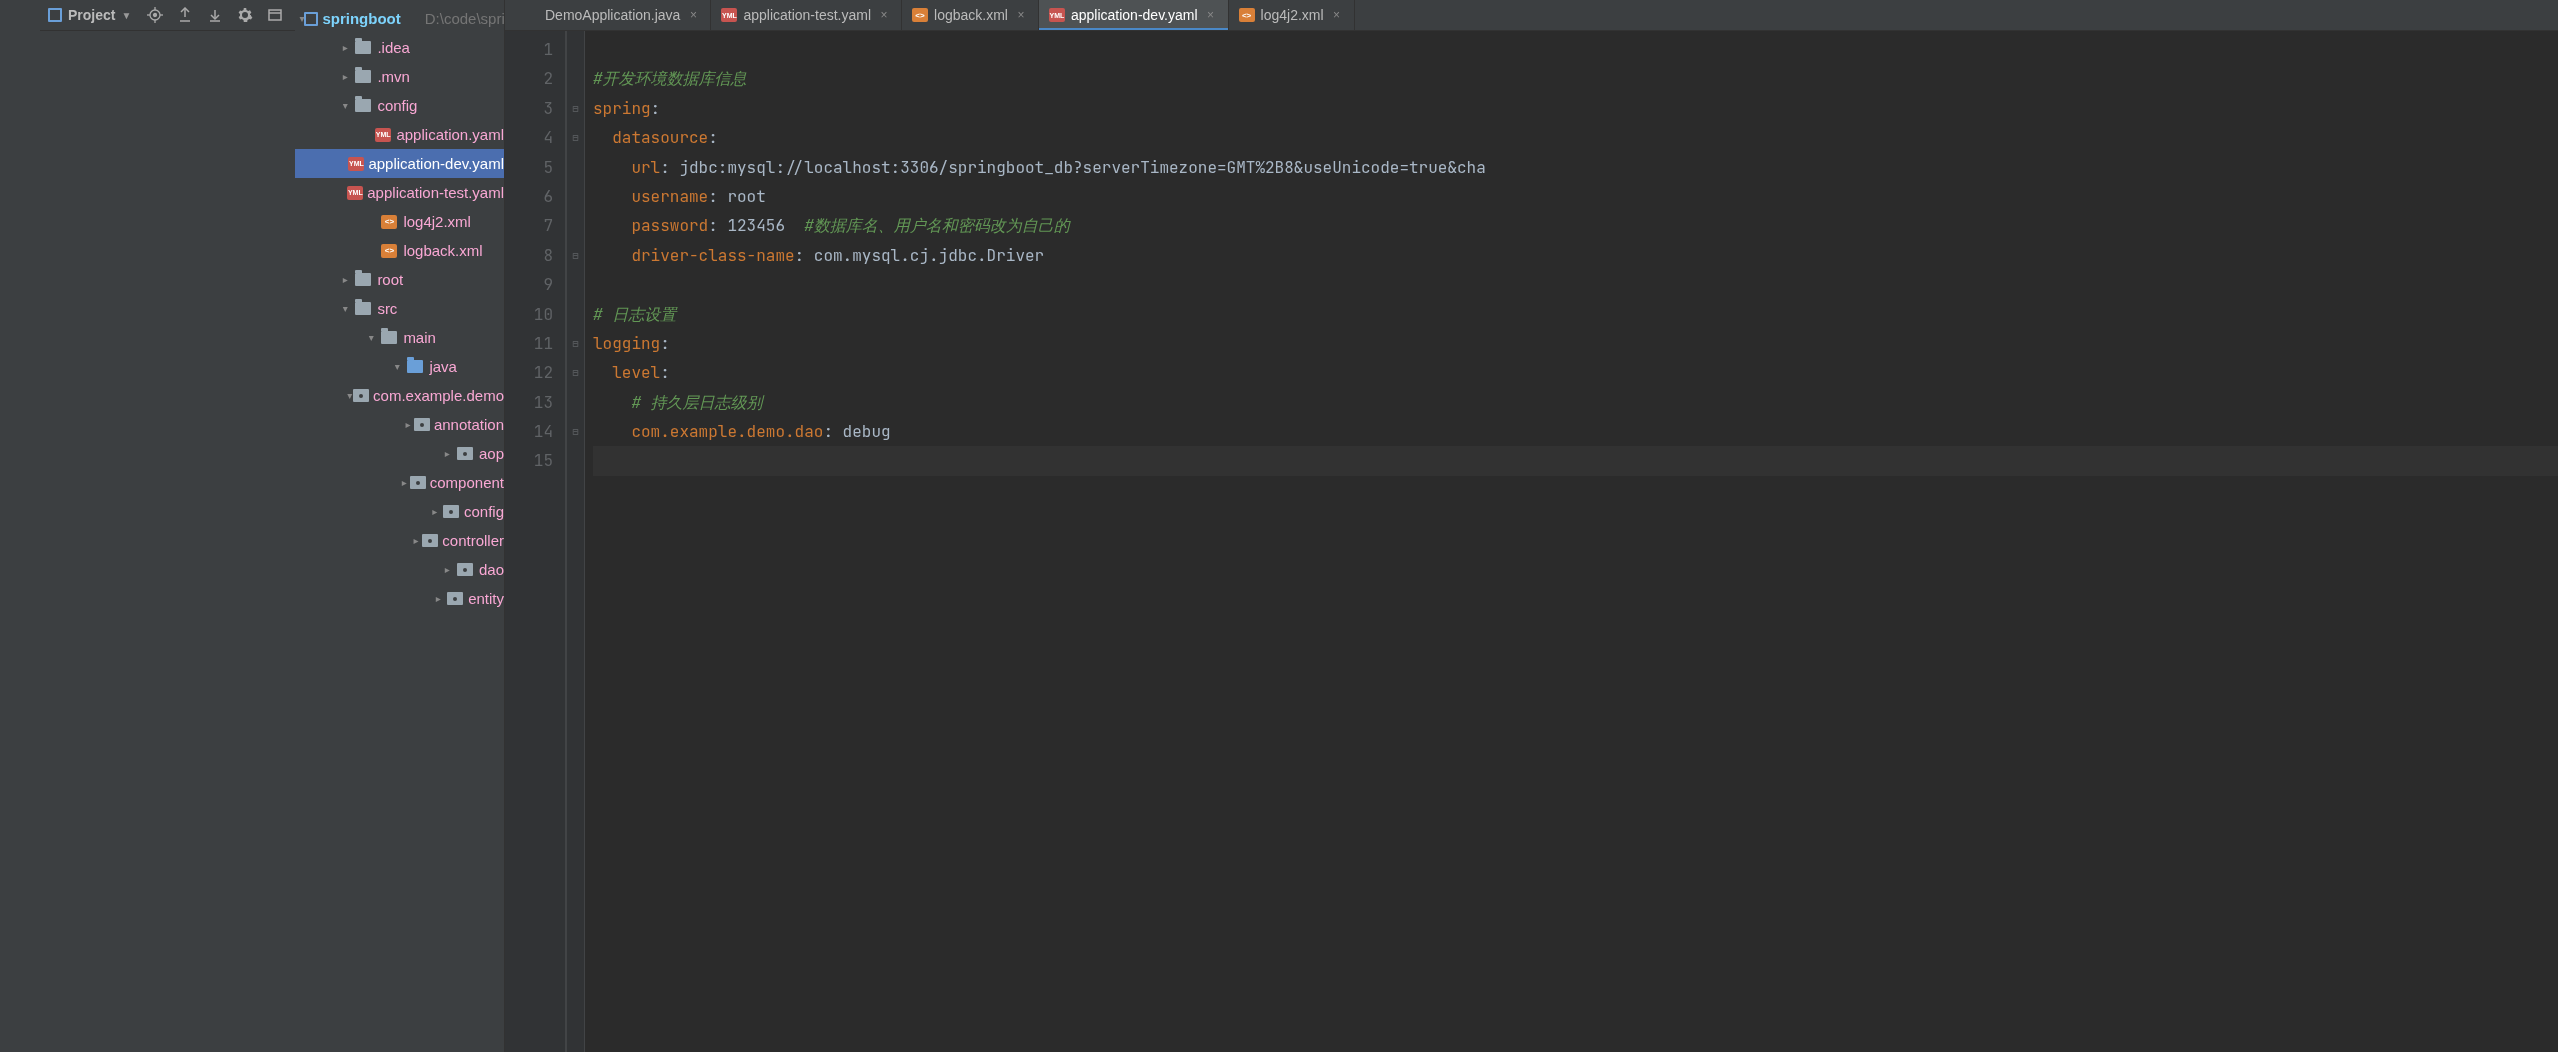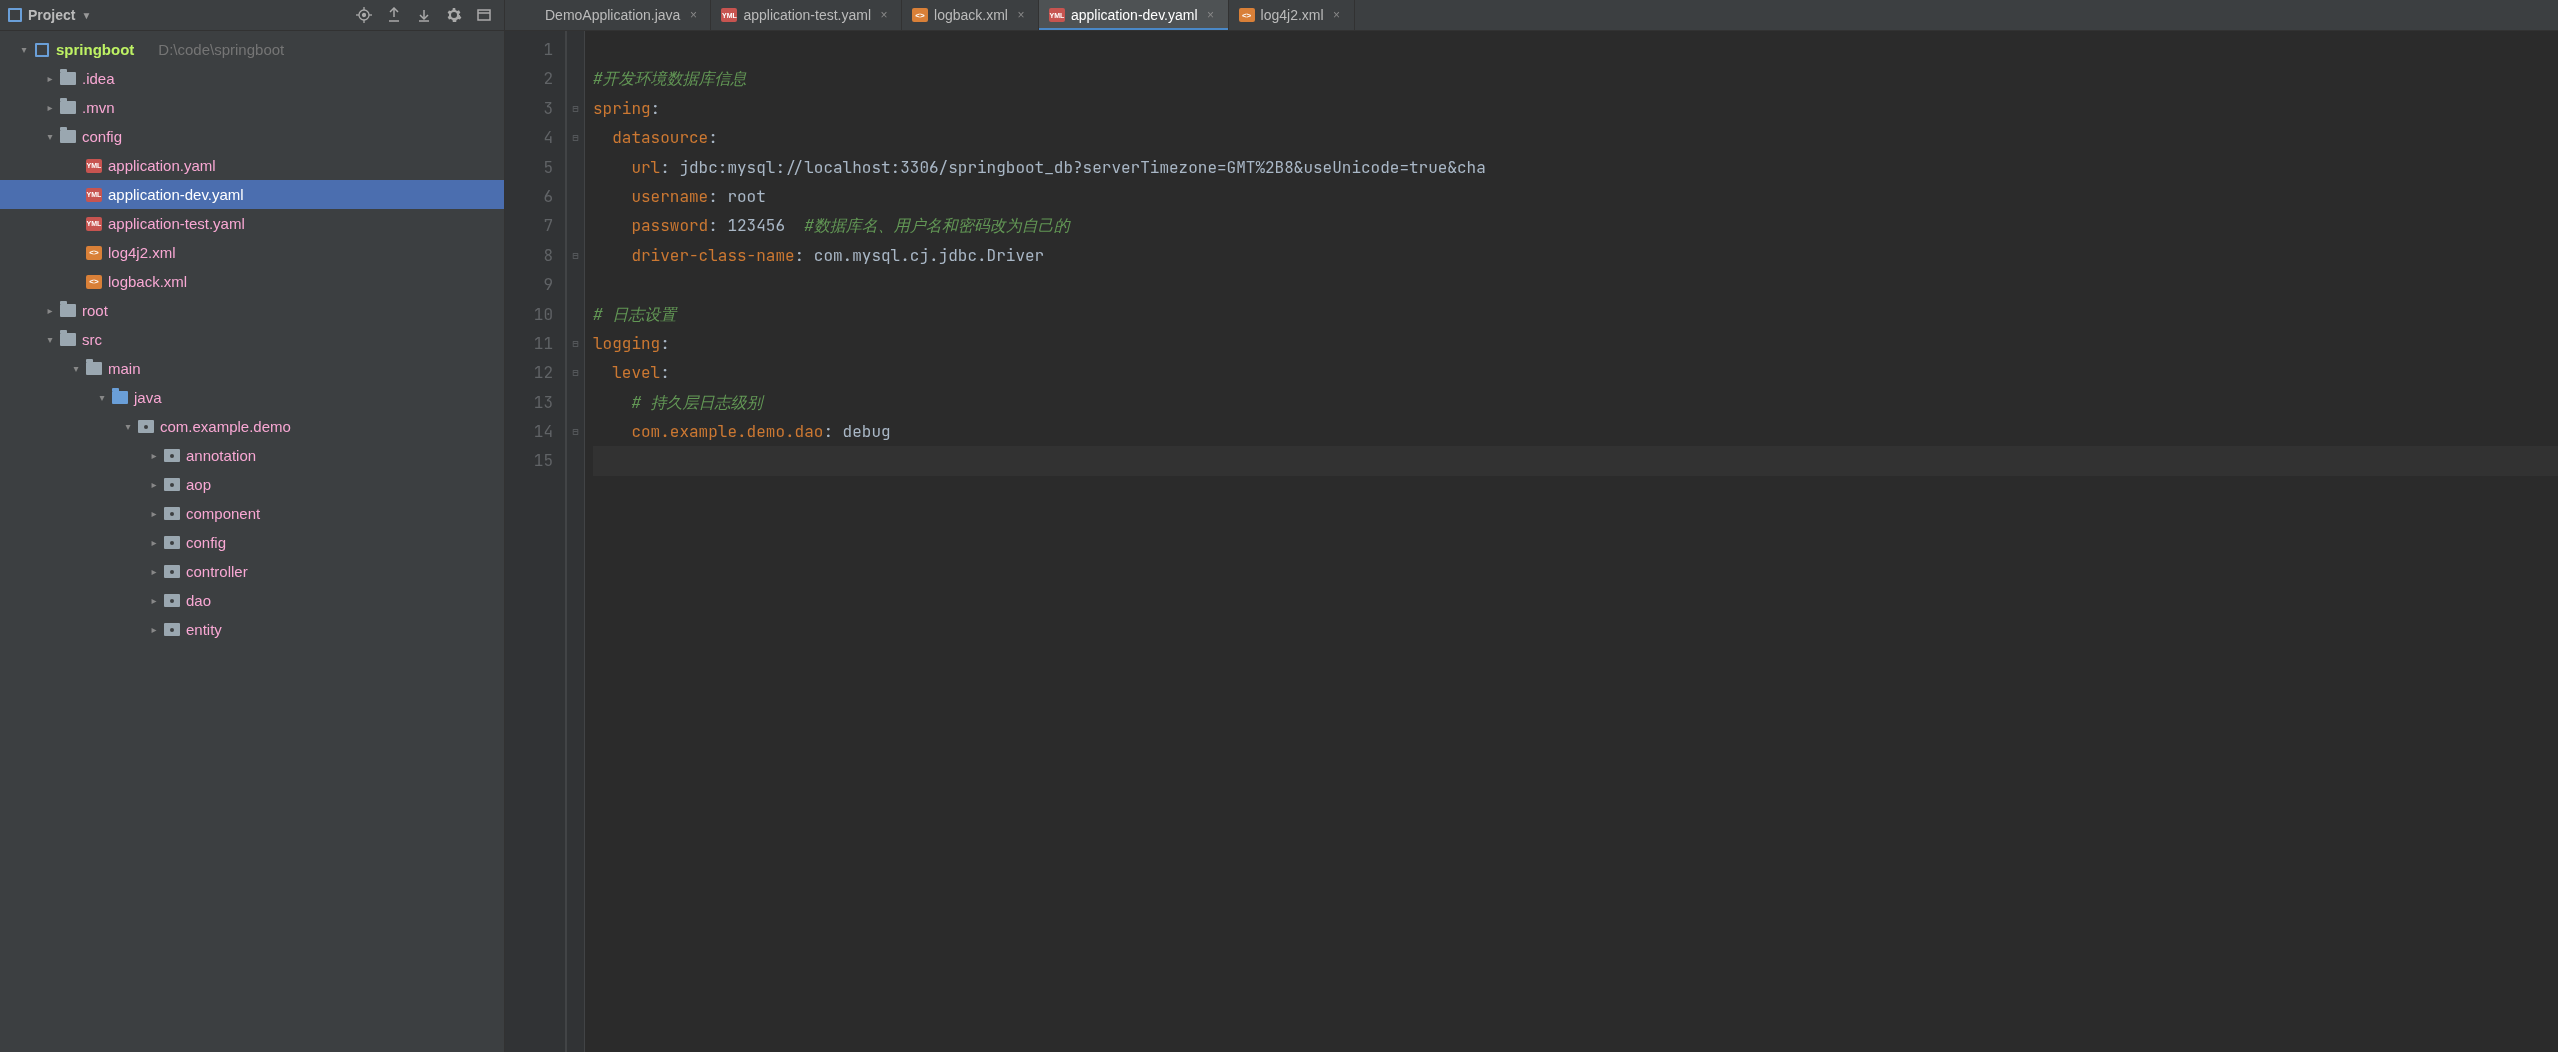--- a/index.html
+++ b/index.html
@@ -12,22 +12,23 @@
   height: 1052px;
   overflow: hidden;
   display: flex;
 }
 
 
 .sidebar {
   width: 505px;
   background: #3c3f41;
   display: flex;
-  flex-direction: column;
+  flex-direction: row;
   border-right: 1px solid #323232;
+  padding-left: 40px;
 }
 .sidebar-header {
   height: 31px;
   display: flex;
   align-items: center;
   padding: 0 8px;
   border-bottom: 1px solid #323232;
   gap: 6px;
 }
 .panel-title {
@@ -81,21 +82,21 @@
   font-size: 10px;
 }
 .tree-icon {
   width: 20px;
   display: inline-flex;
   align-items: center;
   justify-content: center;
   margin-right: 4px;
 }
 .tree-label { color: #f9a8d4; }
-.tree-label.bold { font-weight: bold; color: #bef264; }
+.tree-label.bold { font-weight: bold; color: #7dd3fc; }
 .tree-path { color: #757575; margin-left: 24px; }
 
 
 .ico-folder { width:16px; height:13px; background:#9aa7b0; border-radius:1px; position:relative; }
 .ico-folder::before { content:""; position:absolute; top:-3px; left:0; width:7px; height:3px; background:#9aa7b0; border-radius:1px 1px 0 0;}
 .ico-folder.blue { background:#6a9fd8; }
 .ico-folder.blue::before { background:#6a9fd8; }
 .ico-pkg { width:16px; height:13px; background:#9aa7b0; border-radius:1px; position:relative; display:flex; align-items:center; justify-content:center;}
 .ico-pkg::after { content:""; width:4px; height:4px; border-radius:50%; background:#3c3f41; }
 .ico-yaml { width:16px; height:14px; background:#c75450; border-radius:2px; position:relative; font-size:7px; color:#fff; display:flex; align-items:center; justify-content:center; font-weight:bold;}

